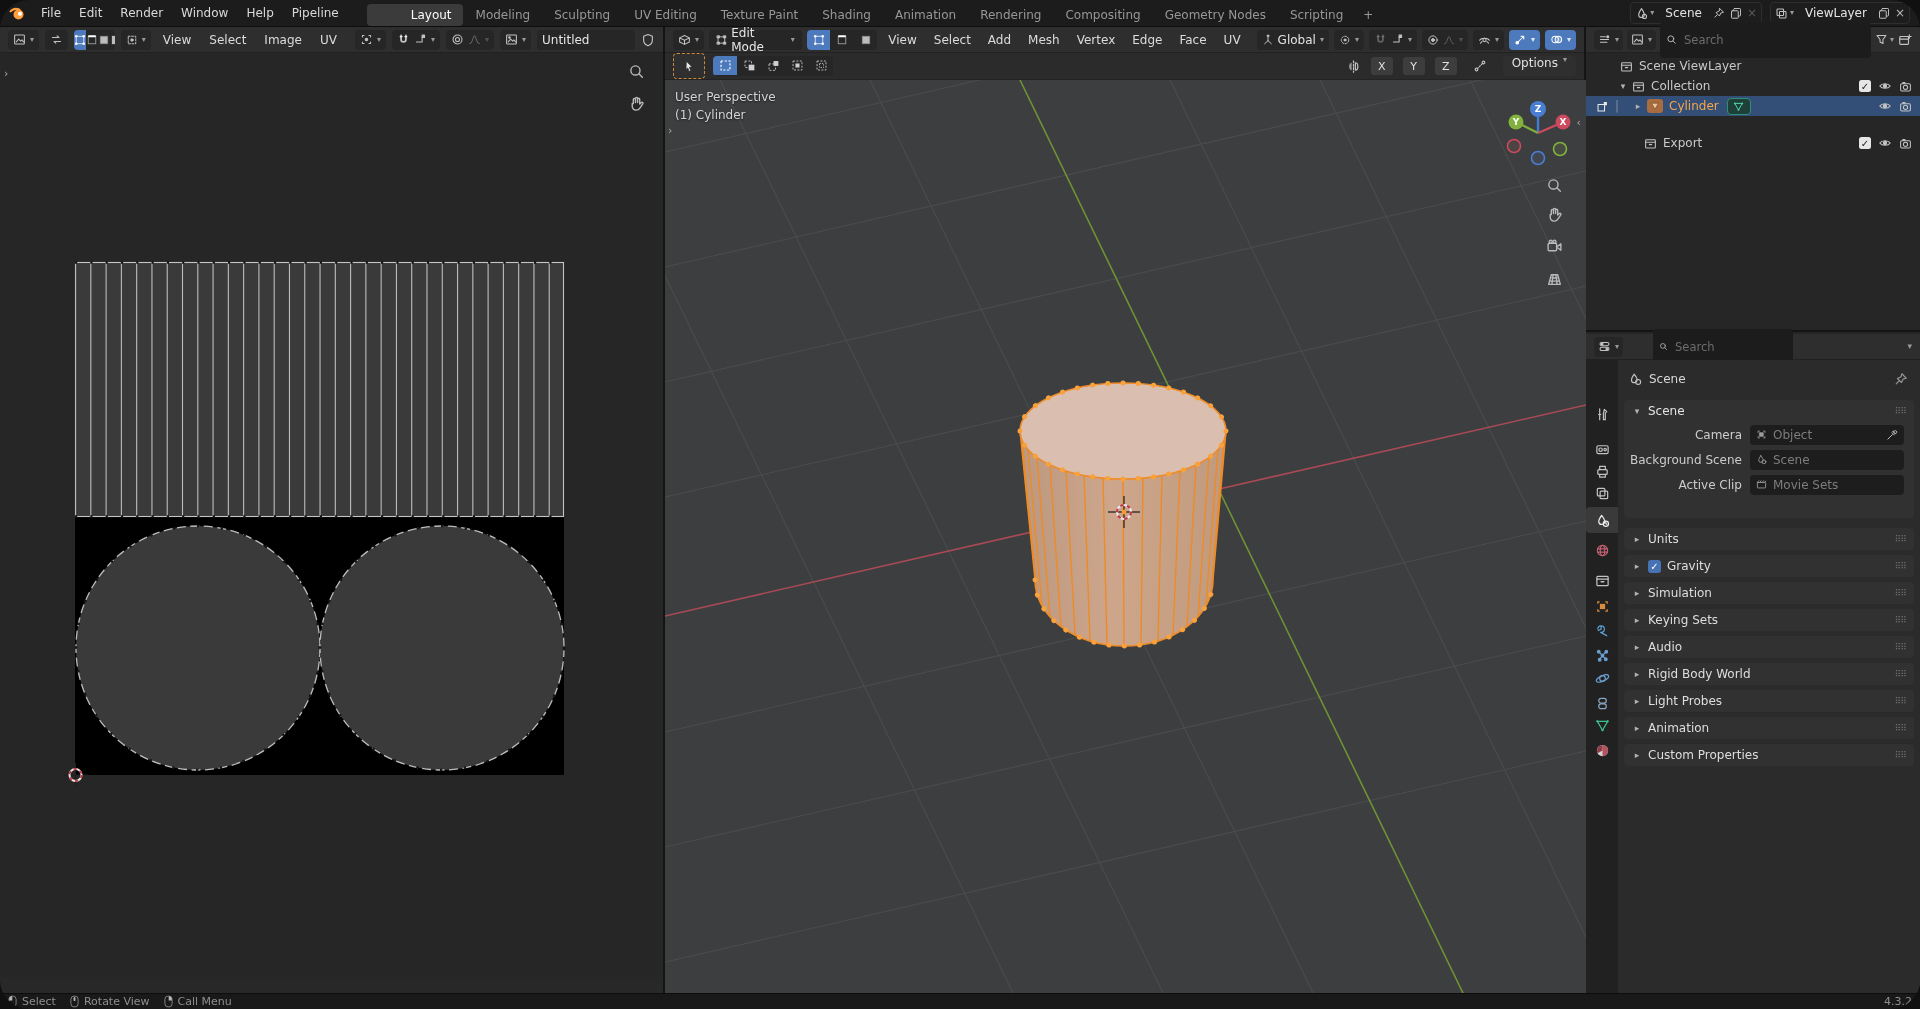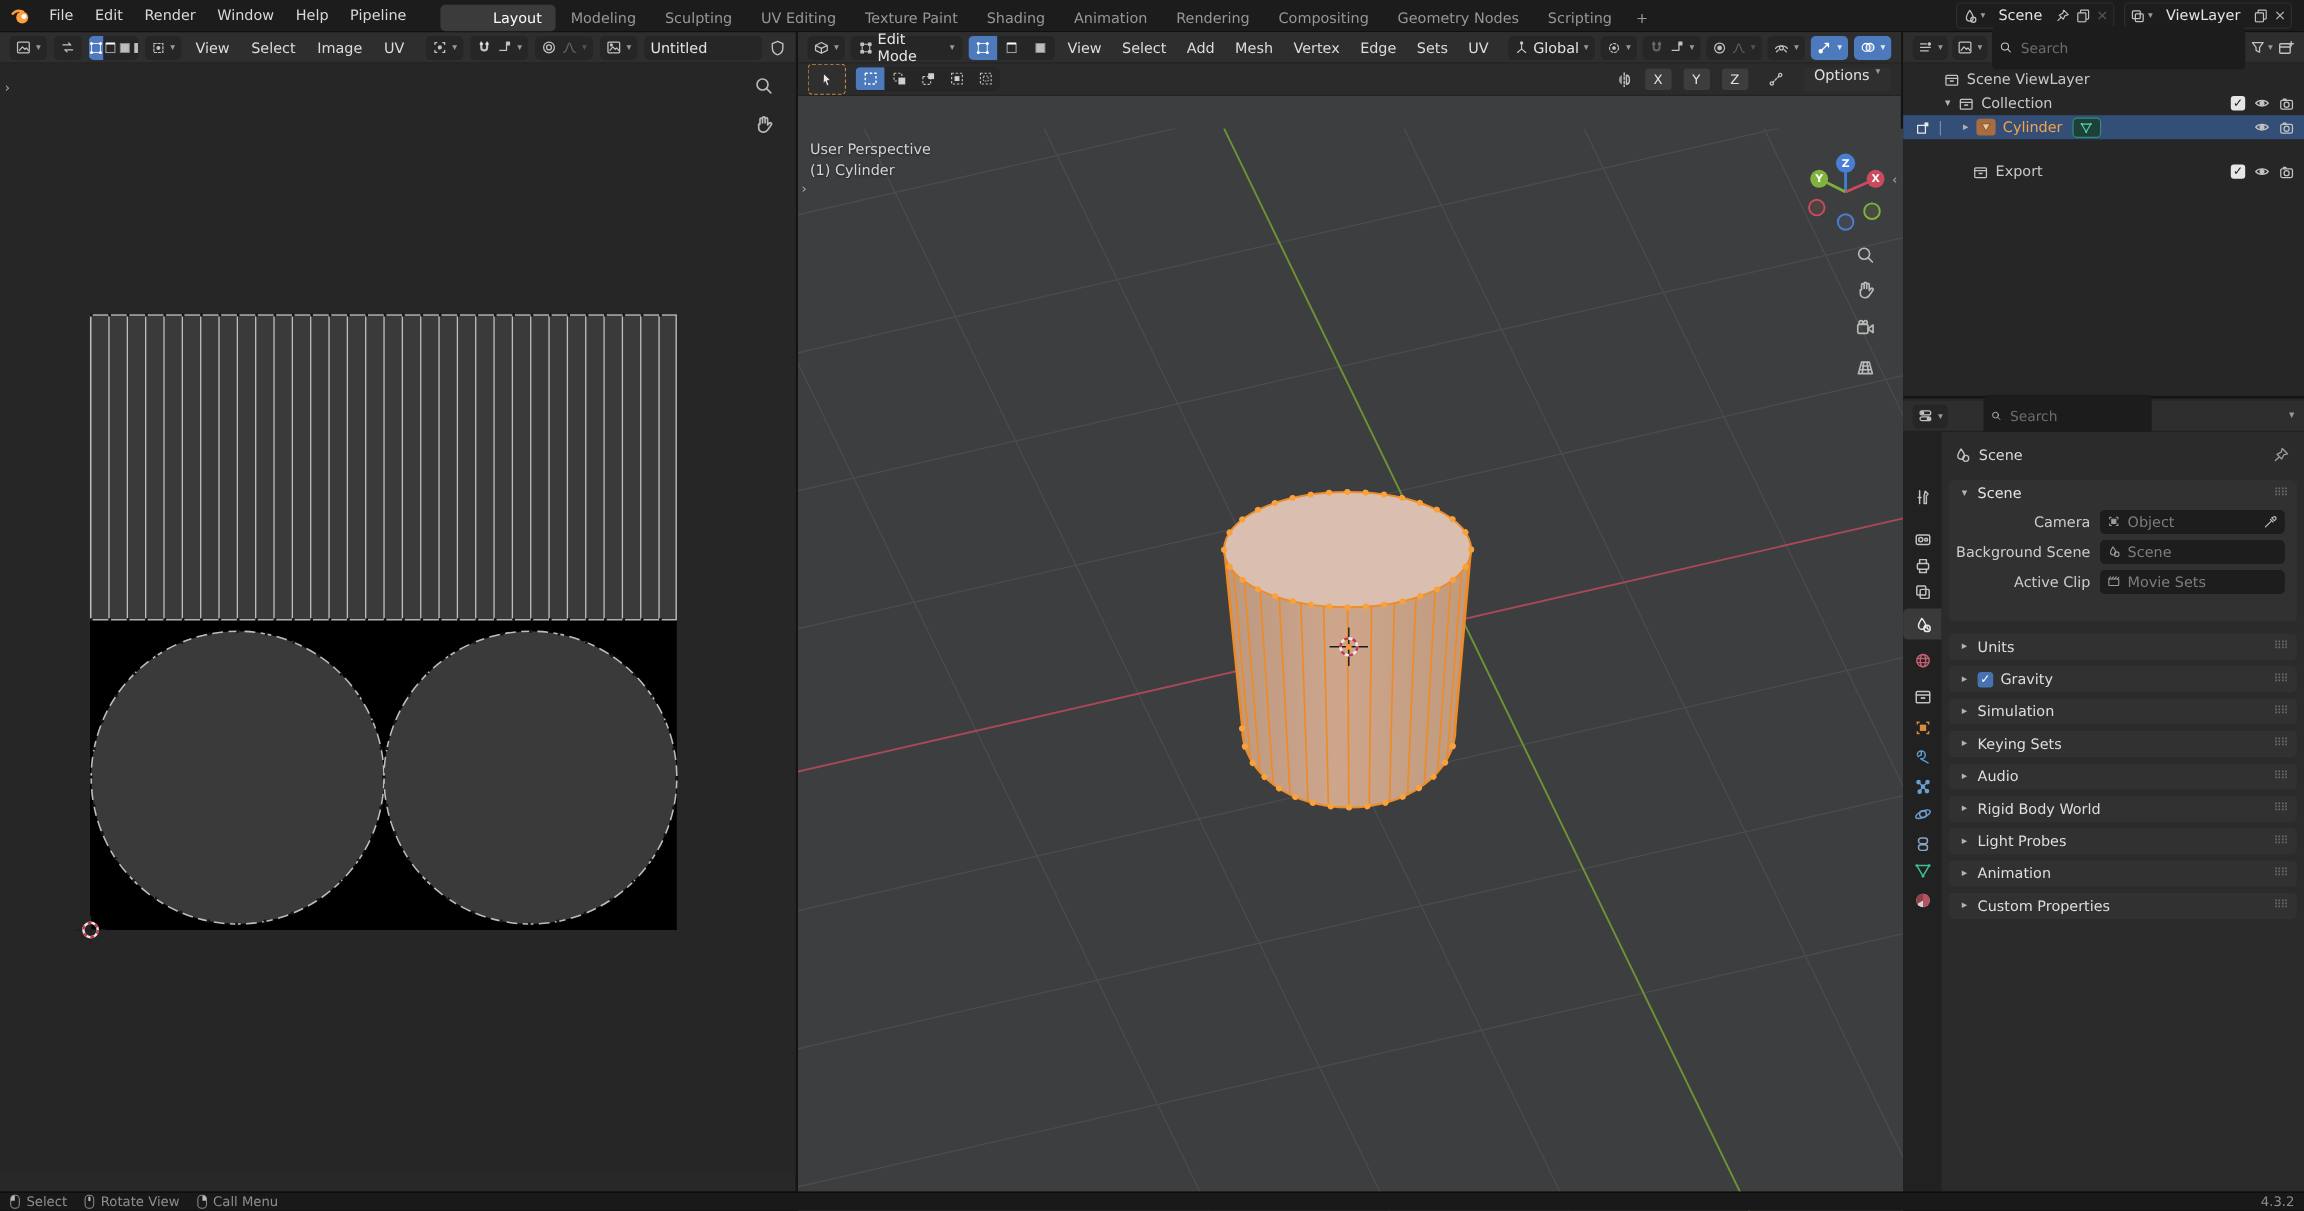--- a/index.html
+++ b/index.html
@@ -1,17 +1,17 @@
 <!DOCTYPE html>
 <html><head>
 <meta charset="utf-8">
 <style>
   html,body{margin:0;padding:0;background:#101010;}
   #app{position:relative;width:1920px;height:1009px;overflow:hidden;
-       font-family:"DejaVu Sans","Liberation Sans",sans-serif;font-size:12px;color:#d6d6d6;
+       font-family:"DejaVu Sans","Liberation Sans",sans-serif;font-size:12px;color:#d6d6d6;border-radius:29px;
        -webkit-font-smoothing:antialiased;}
   .row{display:flex;align-items:center;}
   .grow{flex:1;}
   svg{display:block;}
   .ic{stroke:#c2c2c2;fill:none;stroke-width:1.3;stroke-linecap:round;stroke-linejoin:round;}
   .chev{color:#999;font-size:8px;line-height:1;}
   .dim{opacity:.38;}
 
   
   #topbar{position:absolute;left:0;top:0;width:1920px;height:27px;background:#1c1c1c;
@@ -40,21 +40,21 @@
   #uv-region{position:absolute;left:0;top:27px;width:665px;height:966px;background:#282828;
              border-right:2px solid #141414;box-sizing:border-box;}
   #vp-region{position:absolute;left:665px;top:27px;width:921px;height:966px;background:#3c3e40;
              border-right:2px solid #141414;box-sizing:border-box;}
   #right-region{position:absolute;left:1586px;top:27px;width:334px;height:966px;background:#262626;}
 
   #uv-canvas{position:absolute;left:0;top:26px;right:0;bottom:16px;background:#262626;}
   #toolsettings{position:absolute;left:0;top:26px;right:0;height:27px;background:#2b2b2b;
                 display:flex;align-items:center;gap:8px;padding:0 8px;box-sizing:border-box;
                 border-bottom:1px solid #232323;}
-  #vp-canvas{position:absolute;left:0;top:53px;right:0;bottom:16px;margin-top:27px;}
+  #vp-canvas{position:absolute;left:0;top:53px;right:0;bottom:16px;}
   .ovl-text{position:absolute;color:#d4d4d4;font-size:12px;text-shadow:0 1px 2px rgba(0,0,0,.55);}
   .collapse-arrow{position:absolute;color:#a9a9a9;font-size:11px;}
 
   .toolbtn{width:30px;height:24px;background:#2f2f2f;border:1px dashed #c98a3c;border-radius:4px;
            display:flex;align-items:center;justify-content:center;}
   .modegrp .b{width:24px;height:19px;}
   .xyzbtn{width:22px;height:18px;background:#3d3d3d;border-radius:3px;display:flex;align-items:center;
           justify-content:center;color:#e2e2e2;font-size:11px;margin-left:2px;}
   .optbtn{display:flex;align-items:flex-start;gap:5px;background:#2f2f2f;border-radius:4px;height:20px;
           padding:0 9px;margin-left:8px;color:#e0e0e0;}
@@ -370,21 +370,21 @@
               <rect x="3" y="3" width="10" height="10" fill="#bdbdbd" stroke="#8b8b8b"></rect>
             </svg>
         </div>
       </div>
       <div class="hmenu">View</div>
       <div class="hmenu">Select</div>
       <div class="hmenu">Add</div>
       <div class="hmenu">Mesh</div>
       <div class="hmenu">Vertex</div>
       <div class="hmenu">Edge</div>
-      <div class="hmenu">Sets</div>
+      <div class="hmenu">Face</div>
       <div class="hmenu">UV</div>
       <div class="grow"></div>
       <div class="pill">
         <svg class="ic" width="12" height="12" viewBox="0 0 16 16">
             <path d="M8 2 V9 M8 9 L3.5 13 M8 9 L12.5 13"></path>
             <circle cx="8" cy="2.4" r="1.2" fill="#c2c2c2"></circle>
           </svg>
         <span style="color:#e2e2e2">Global</span>
         <span class="chev">▾</span>
       </div>

